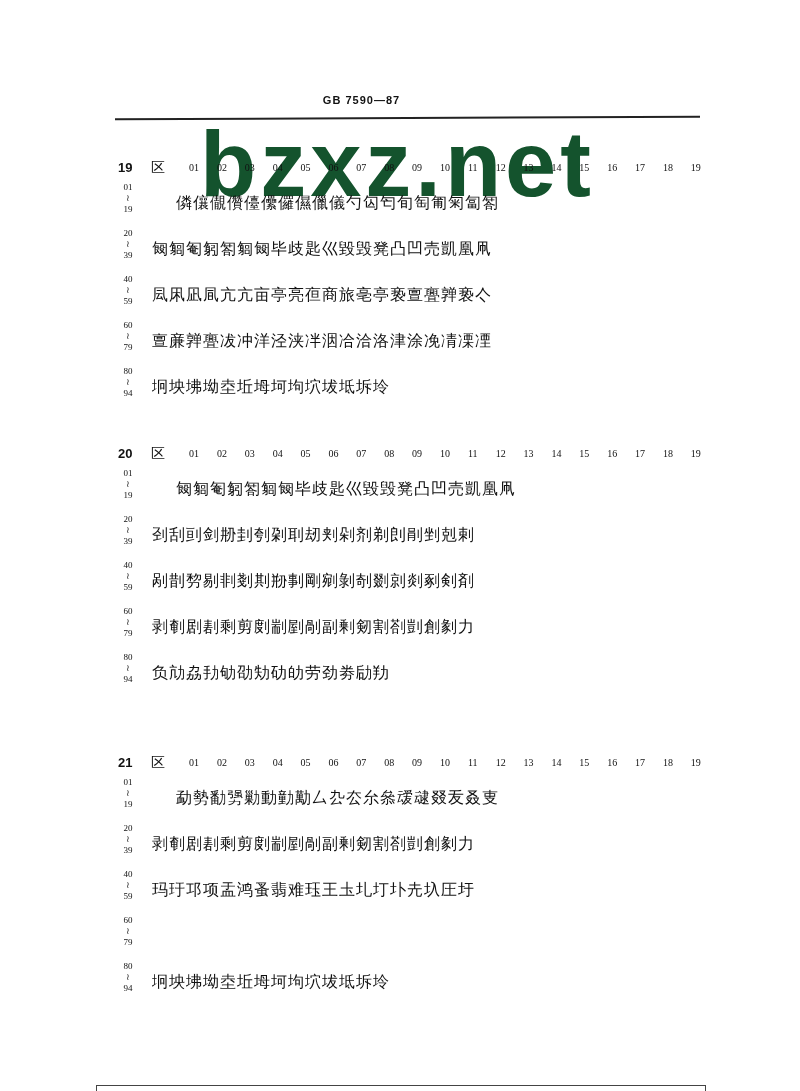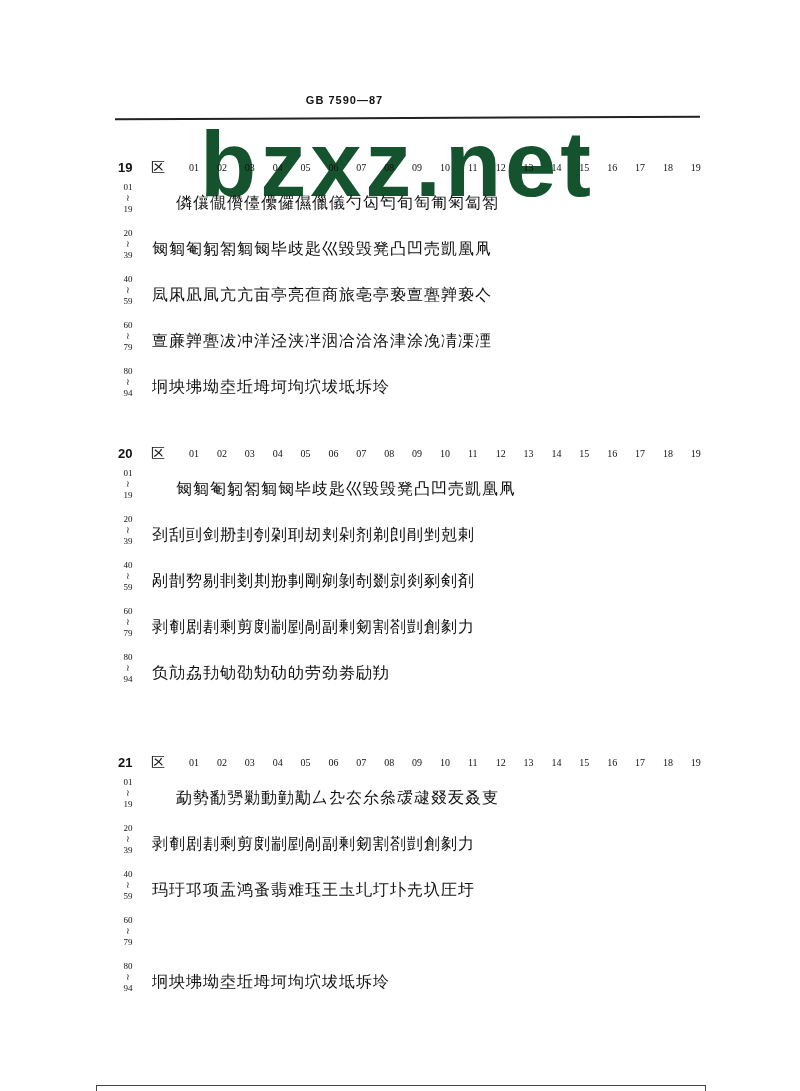--- a/index.html
+++ b/index.html
@@ -6,21 +6,21 @@
   body {
     width:800px; height:1091px; background:#ffffff; position:relative; overflow:hidden;
     font-family:"DejaVu Serif", serif; color:#111;
   }
   .watermark {
     position:absolute; left:200px; top:118px; font-family:"Liberation Sans", sans-serif;
     font-weight:bold; font-size:92px; color:#14532d; letter-spacing:4px; line-height:1; z-index:0;
   }
   .header-title {
     position:absolute; left:0; width:689px; top:94px; text-align:center;
-    font-family:"Liberation Sans", sans-serif; font-weight:bold; font-size:11px; letter-spacing:1px; z-index:2;
+    font-family:"Liberation Sans", sans-serif; font-weight:bold; font-size:11px; letter-spacing:1px; z-index:2;padding-left:17px;
   }
   .header-rule {
     position:absolute; left:115px; top:117px; width:585px; height:2px; background:#222;
     transform:rotate(-0.25deg); z-index:2;
   }
   .section { position:absolute; left:118px; width:590px; z-index:2;text-decoration:underline; }
   .sec-head { position:relative; height:18px; }
   .sec-num {
     position:absolute; left:0; top:0; font-family:"Liberation Sans", sans-serif;
     font-weight:bold; font-size:13px;

